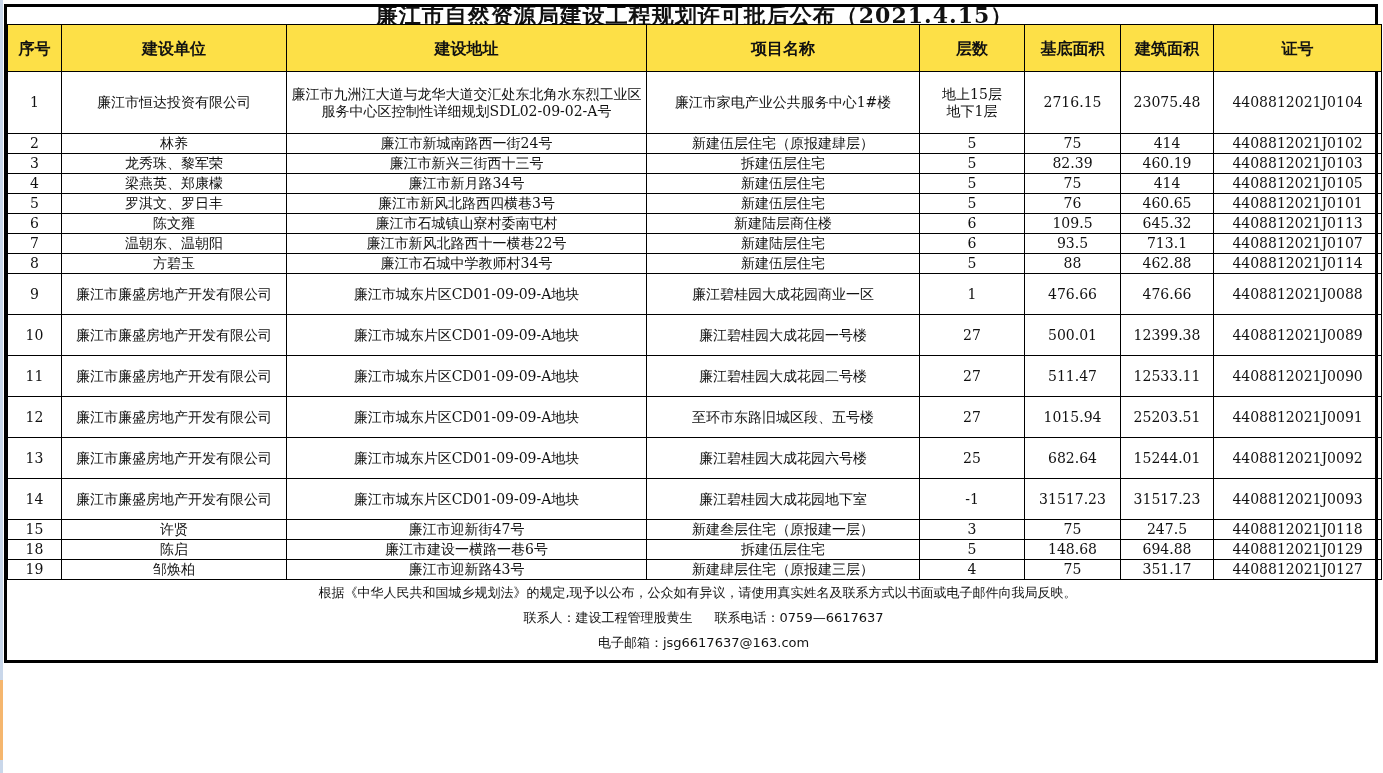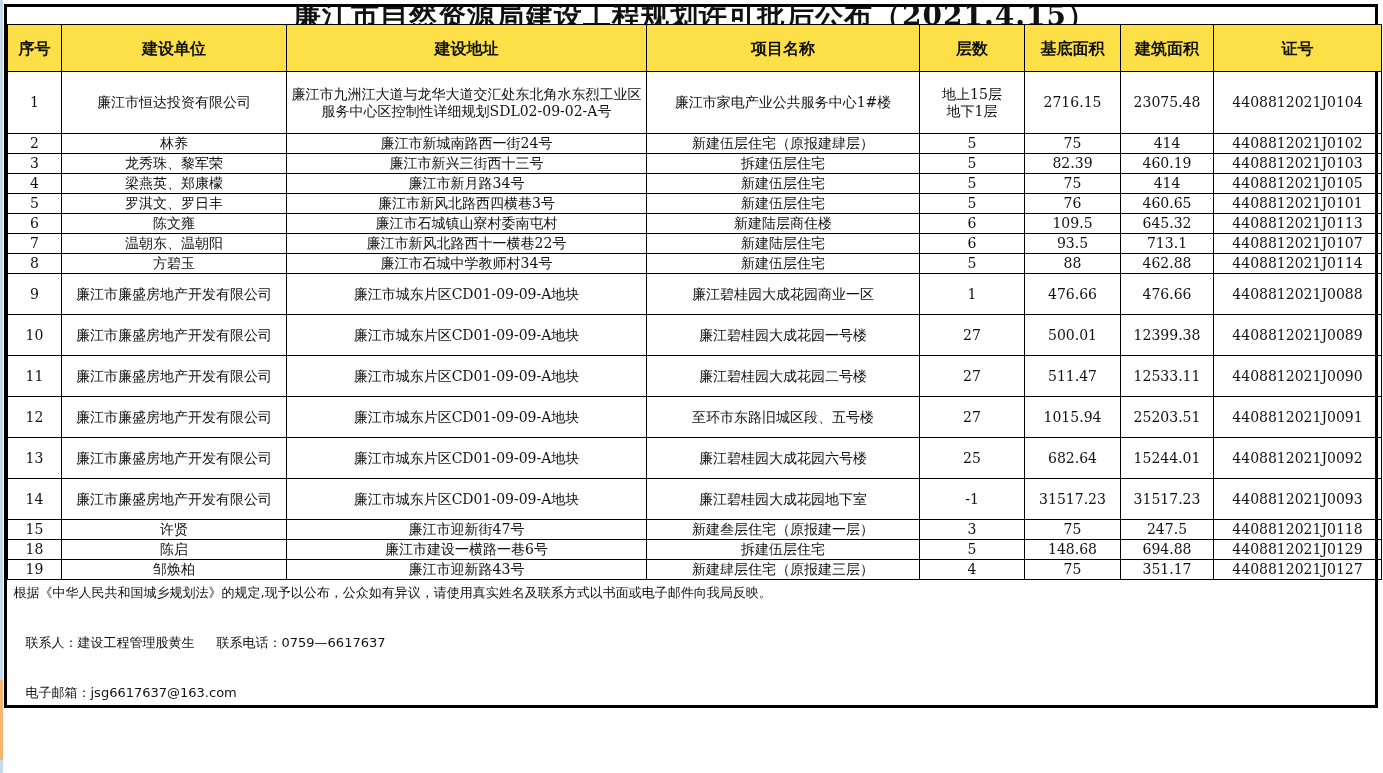--- a/index.html
+++ b/index.html
@@ -2,29 +2,29 @@
 <html><head>
 <meta charset="utf-8">
 <style>
   html, body { margin:0; padding:0; background:#ffffff; }
   body { width:1383px; height:773px; overflow:hidden; position:relative; font-family:"DejaVu Serif","Liberation Serif",serif; }
   .leftbar { position:absolute; left:0; top:0; width:3px; height:773px; background:#c9d7ea; }
   .leftbar .sel { position:absolute; left:0; top:680px; width:3px; height:80px; background:#f5b66e; }
   .sheet { position:absolute; left:4px; top:4px; width:1374px; border:3px solid #000; border-bottom:3px solid #000; box-sizing:border-box; }
   table { border-collapse:collapse; table-layout:fixed; width:100%; }
   td, th { border:1px solid #000; padding:0; text-align:center; vertical-align:middle; overflow:hidden; font-size:14px; line-height:17px; color:#111; font-weight:normal; }
-  .title-cell { height:15px; font-size:28px; font-weight:bold; border-top:none; border-left:none; border-right:none; letter-spacing:1px;margin-top:39px; }
+  .title-cell { height:15px; font-size:22px; font-weight:bold; border-top:none; border-left:none; border-right:none; letter-spacing:1px;margin-top:39px; }
   th { background:#fde047; font-weight:bold; font-size:16px; height:46px; font-family:"DejaVu Sans","Liberation Sans",sans-serif; }
   tr.r-tall td { height:61px; }
   tr.r-norm td { height:19px; }
   tr.r-two td { height:40px; }
   .footer { font-family:"DejaVu Sans","Liberation Sans",sans-serif; font-size:13px; color:#111; text-align:left; padding:0; height:80px; border-left:none;border-right:none;border-bottom:none; vertical-align:top; }
-  .footer div { height:25px; line-height:25px; }
+  .footer div { height:25px; line-height:25px;text-align:center; }
   .footer .f1 { padding-left:6px; }
-  .footer .f2, .footer .f3 { padding-left:18px;margin-top:25px; }
+  .footer .f2, .footer .f3 { padding-left:18px; }
   .footer .gap { display:inline-block; width:22px; }
 </style>
 </head>
 <body>
 
 <div class="leftbar">
     <div class="sel"></div>
   </div>
 
 <div class="sheet">

